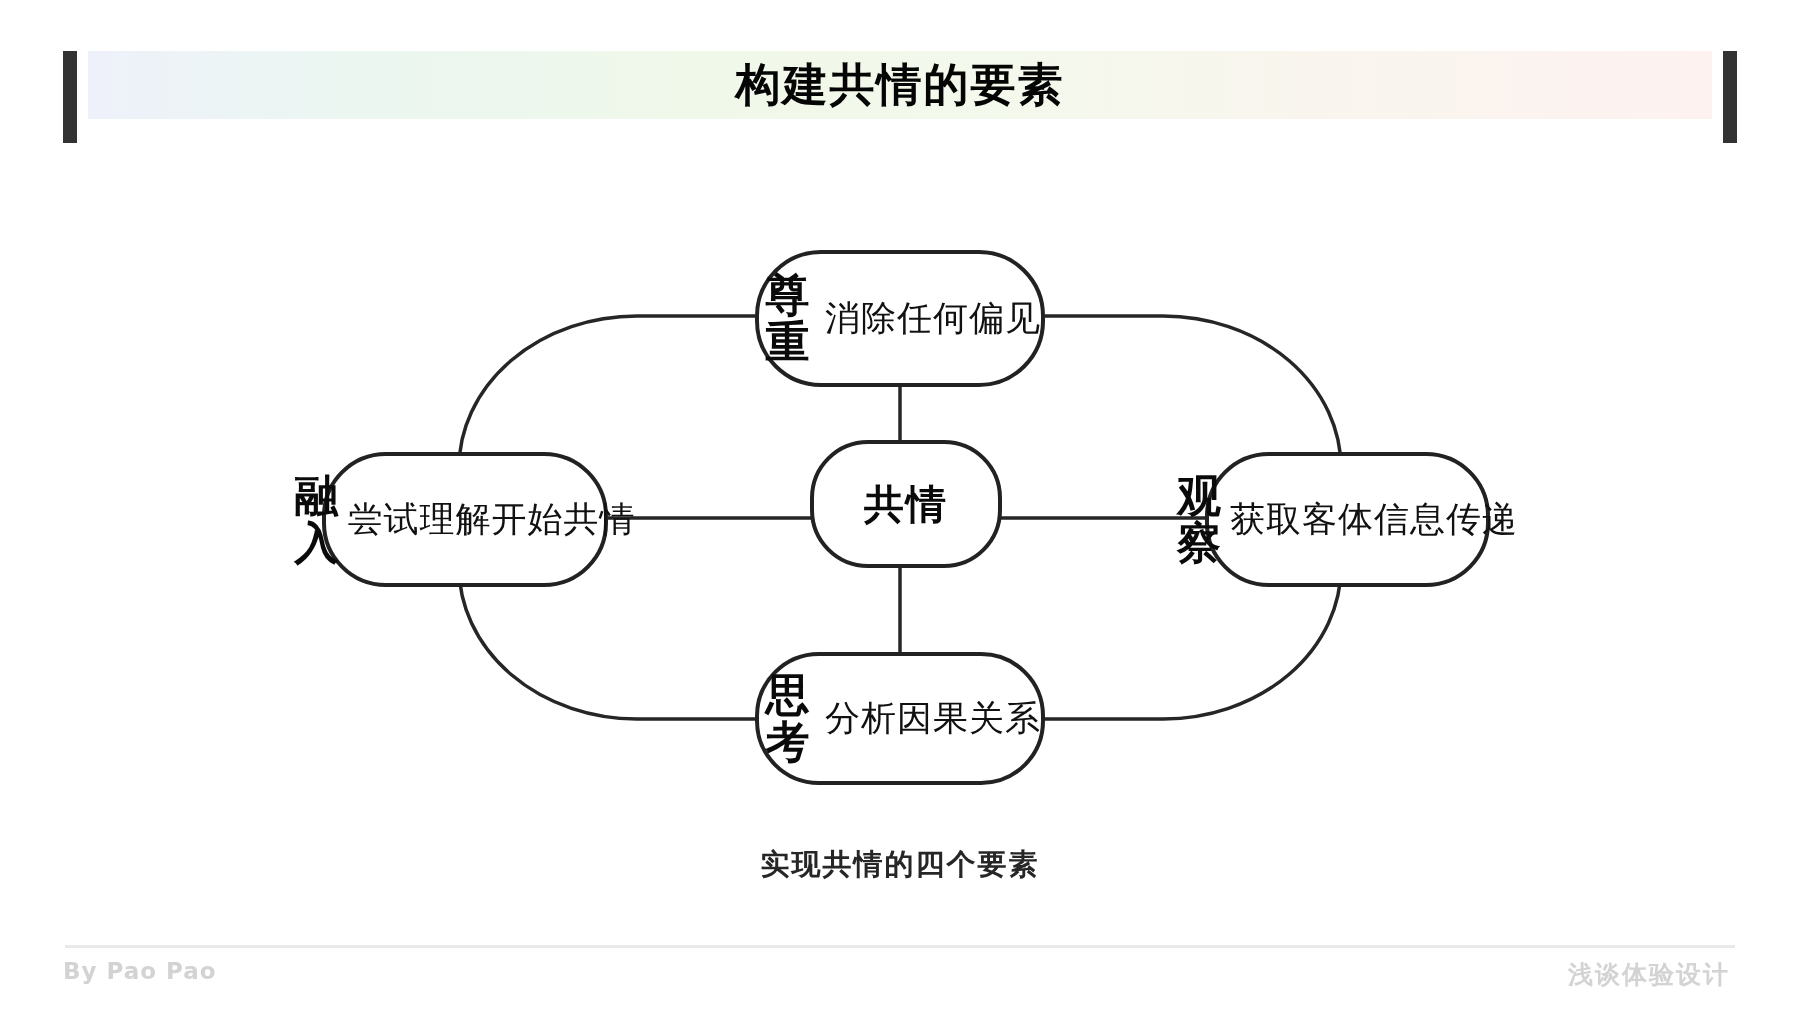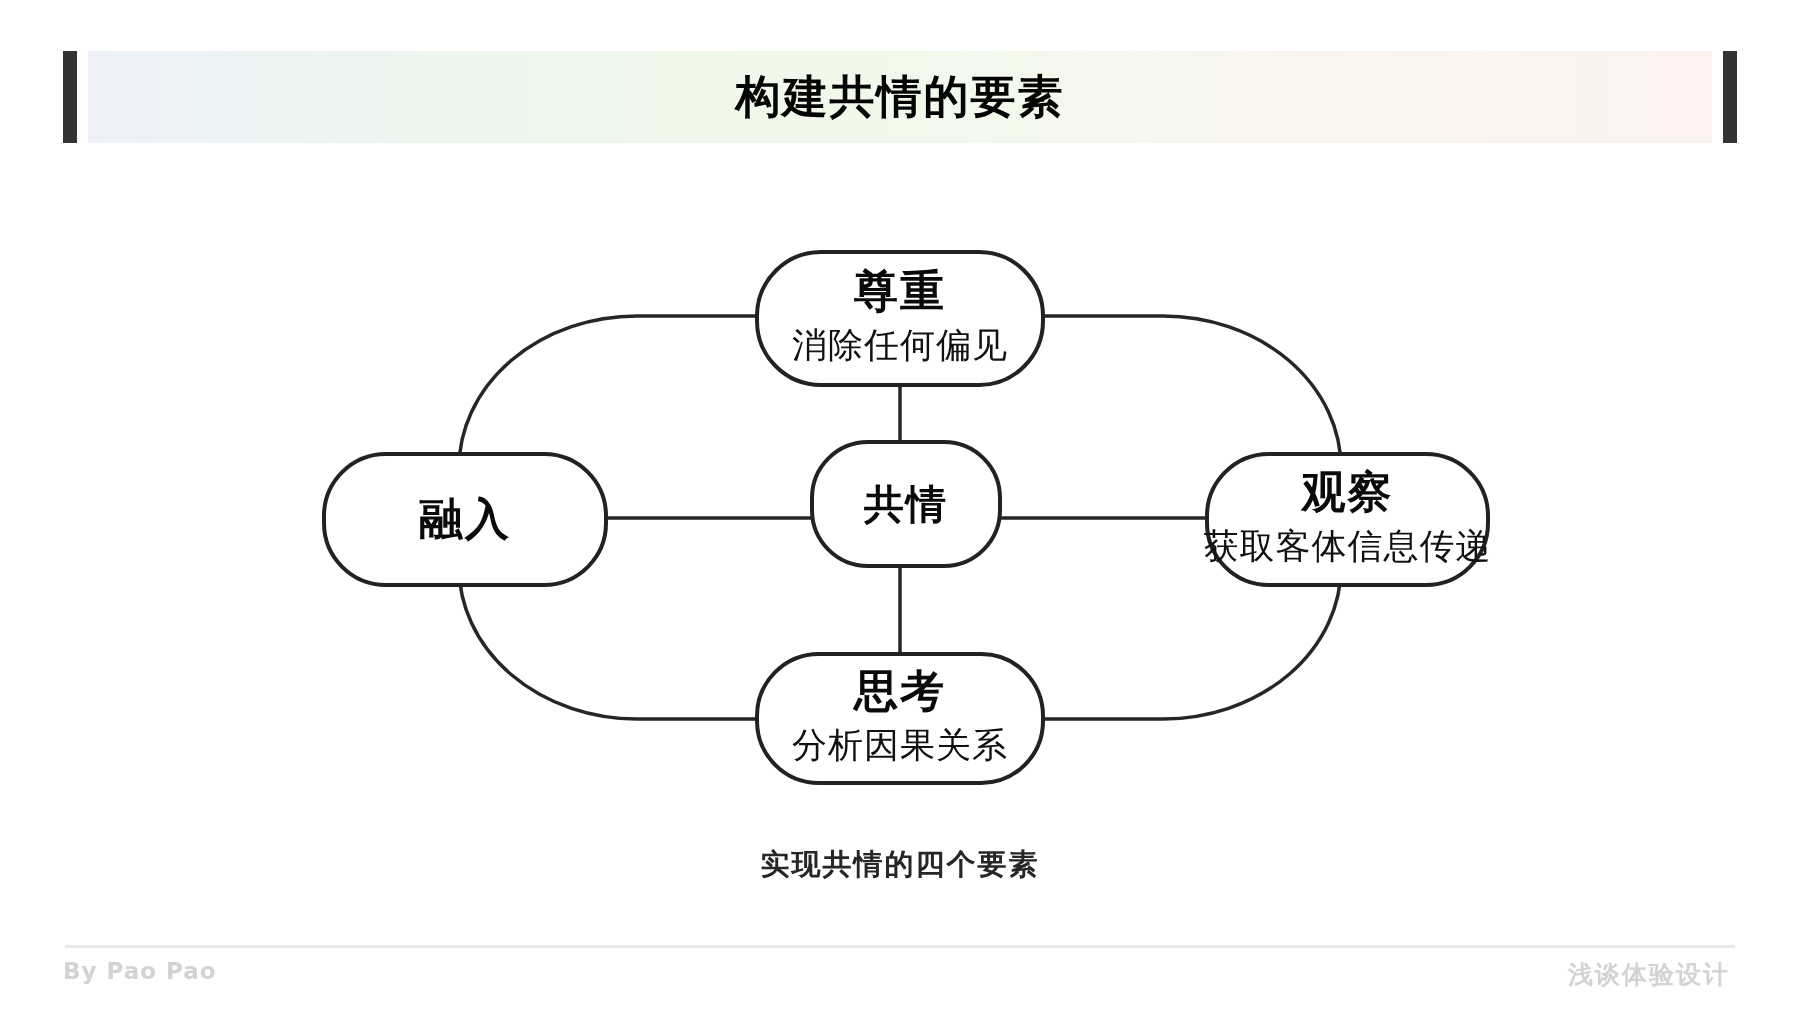--- a/index.html
+++ b/index.html
@@ -23,21 +23,21 @@
     background: #333333;
   }
   .header-bar.left  { left: 63px; }
   .header-bar.right { left: 1723px; }
 
   .header-band {
     position: absolute;
     left: 88px;
     top: 51px;
     width: 1624px;
-    height: 92px;
+    height: 68px;
     background: linear-gradient(90deg,
       #eef1fa 0%, #ebf6f1 16%, #f0f8e9 38%,
       #f3f9ec 55%, #f9f5ee 75%, #fdf2f0 100%);
     display: flex;
     align-items: center;
     justify-content: center;
   }
   .page-title {
     font-size: 45px;
     font-weight: 900;
@@ -50,21 +50,21 @@
     position: absolute;
     left: 0; top: 0;
     width: 1800px; height: 1012px;
   }
 
   .node {
     position: absolute;
     background: #ffffff;
     border: 4px solid #222222;
     display: flex;
-    flex-direction: column;
+    flex-direction: row;
     align-items: center;
     justify-content: center;
     gap: 7px;
     text-align: center;
   }
   .node .node-title {
     font-weight: 900;
     font-size: 44px;
     color: #0a0a0a;
     letter-spacing: 2px;
@@ -72,21 +72,21 @@
   }
   .node .node-subtitle {
     font-weight: 400;
     font-size: 35px;
     color: #111111;
     letter-spacing: 1px;
     white-space: nowrap;
   }
 
   .node-top    { left: 755px;  top: 250px; width: 290px; height: 137px; border-radius: 66px; }
-  .node-bottom { left: 755px;  top: 652px; width: 290px; height: 133px; border-radius: 64px; text-align: right; }
+  .node-bottom { left: 755px;  top: 652px; width: 290px; height: 133px; border-radius: 64px; }
   .node-left   { left: 322px;  top: 452px; width: 286px; height: 135px; border-radius: 64px; }
   .node-right  { left: 1205px; top: 452px; width: 285px; height: 135px; border-radius: 64px; }
   .node-center { left: 810px;  top: 440px; width: 192px; height: 128px; border-radius: 58px; }
   .node-center .node-title { font-size: 40px; }
 
   
   .diagram-caption {
     position: absolute;
     left: 0;
     top: 845px;
@@ -143,20 +143,21 @@
     <line x1="465" y1="518" x2="1345" y2="518" stroke="#262626" stroke-width="3.5"></line>
   </svg>
 
   <div class="node node-top">
     <div class="node-title">尊重</div>
     <div class="node-subtitle">消除任何偏见</div>
   </div>
 
   <div class="node node-left">
     <div class="node-title">融入</div>
+    <div class="node-subtitle">尝试理解开始共情</div>
   </div>
 
   <div class="node node-center">
     <div class="node-title">共情</div>
   </div>
 
   <div class="node node-right">
     <div class="node-title">观察</div>
     <div class="node-subtitle">获取客体信息传递</div>
   </div>

